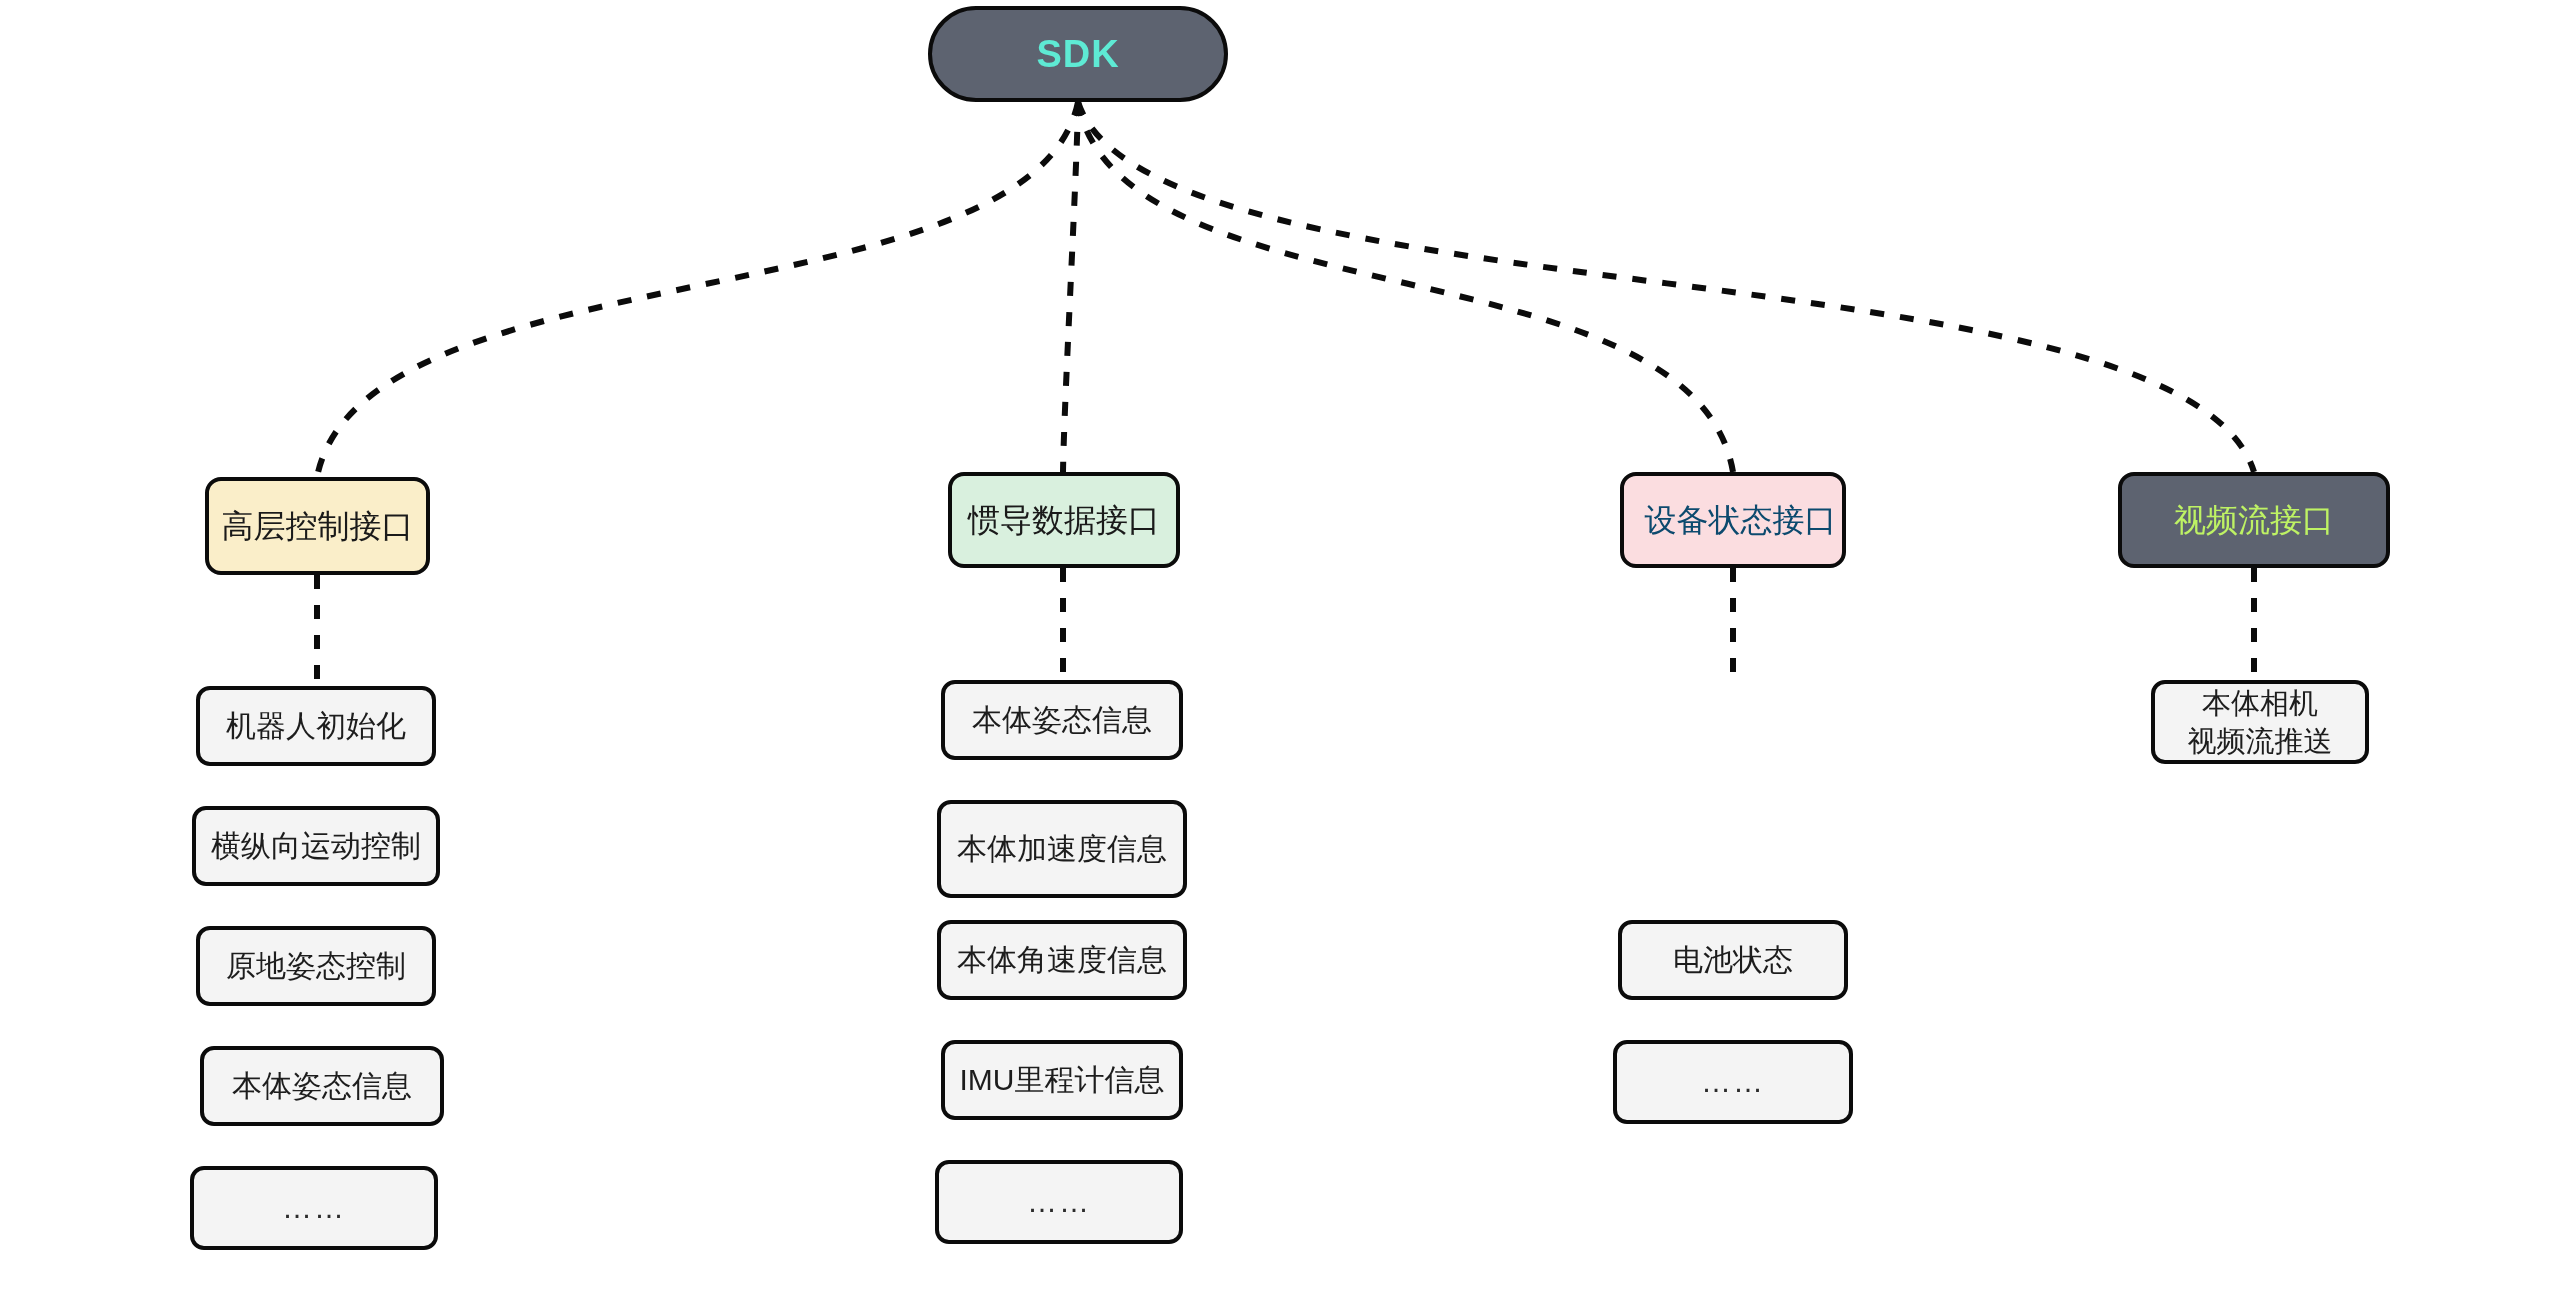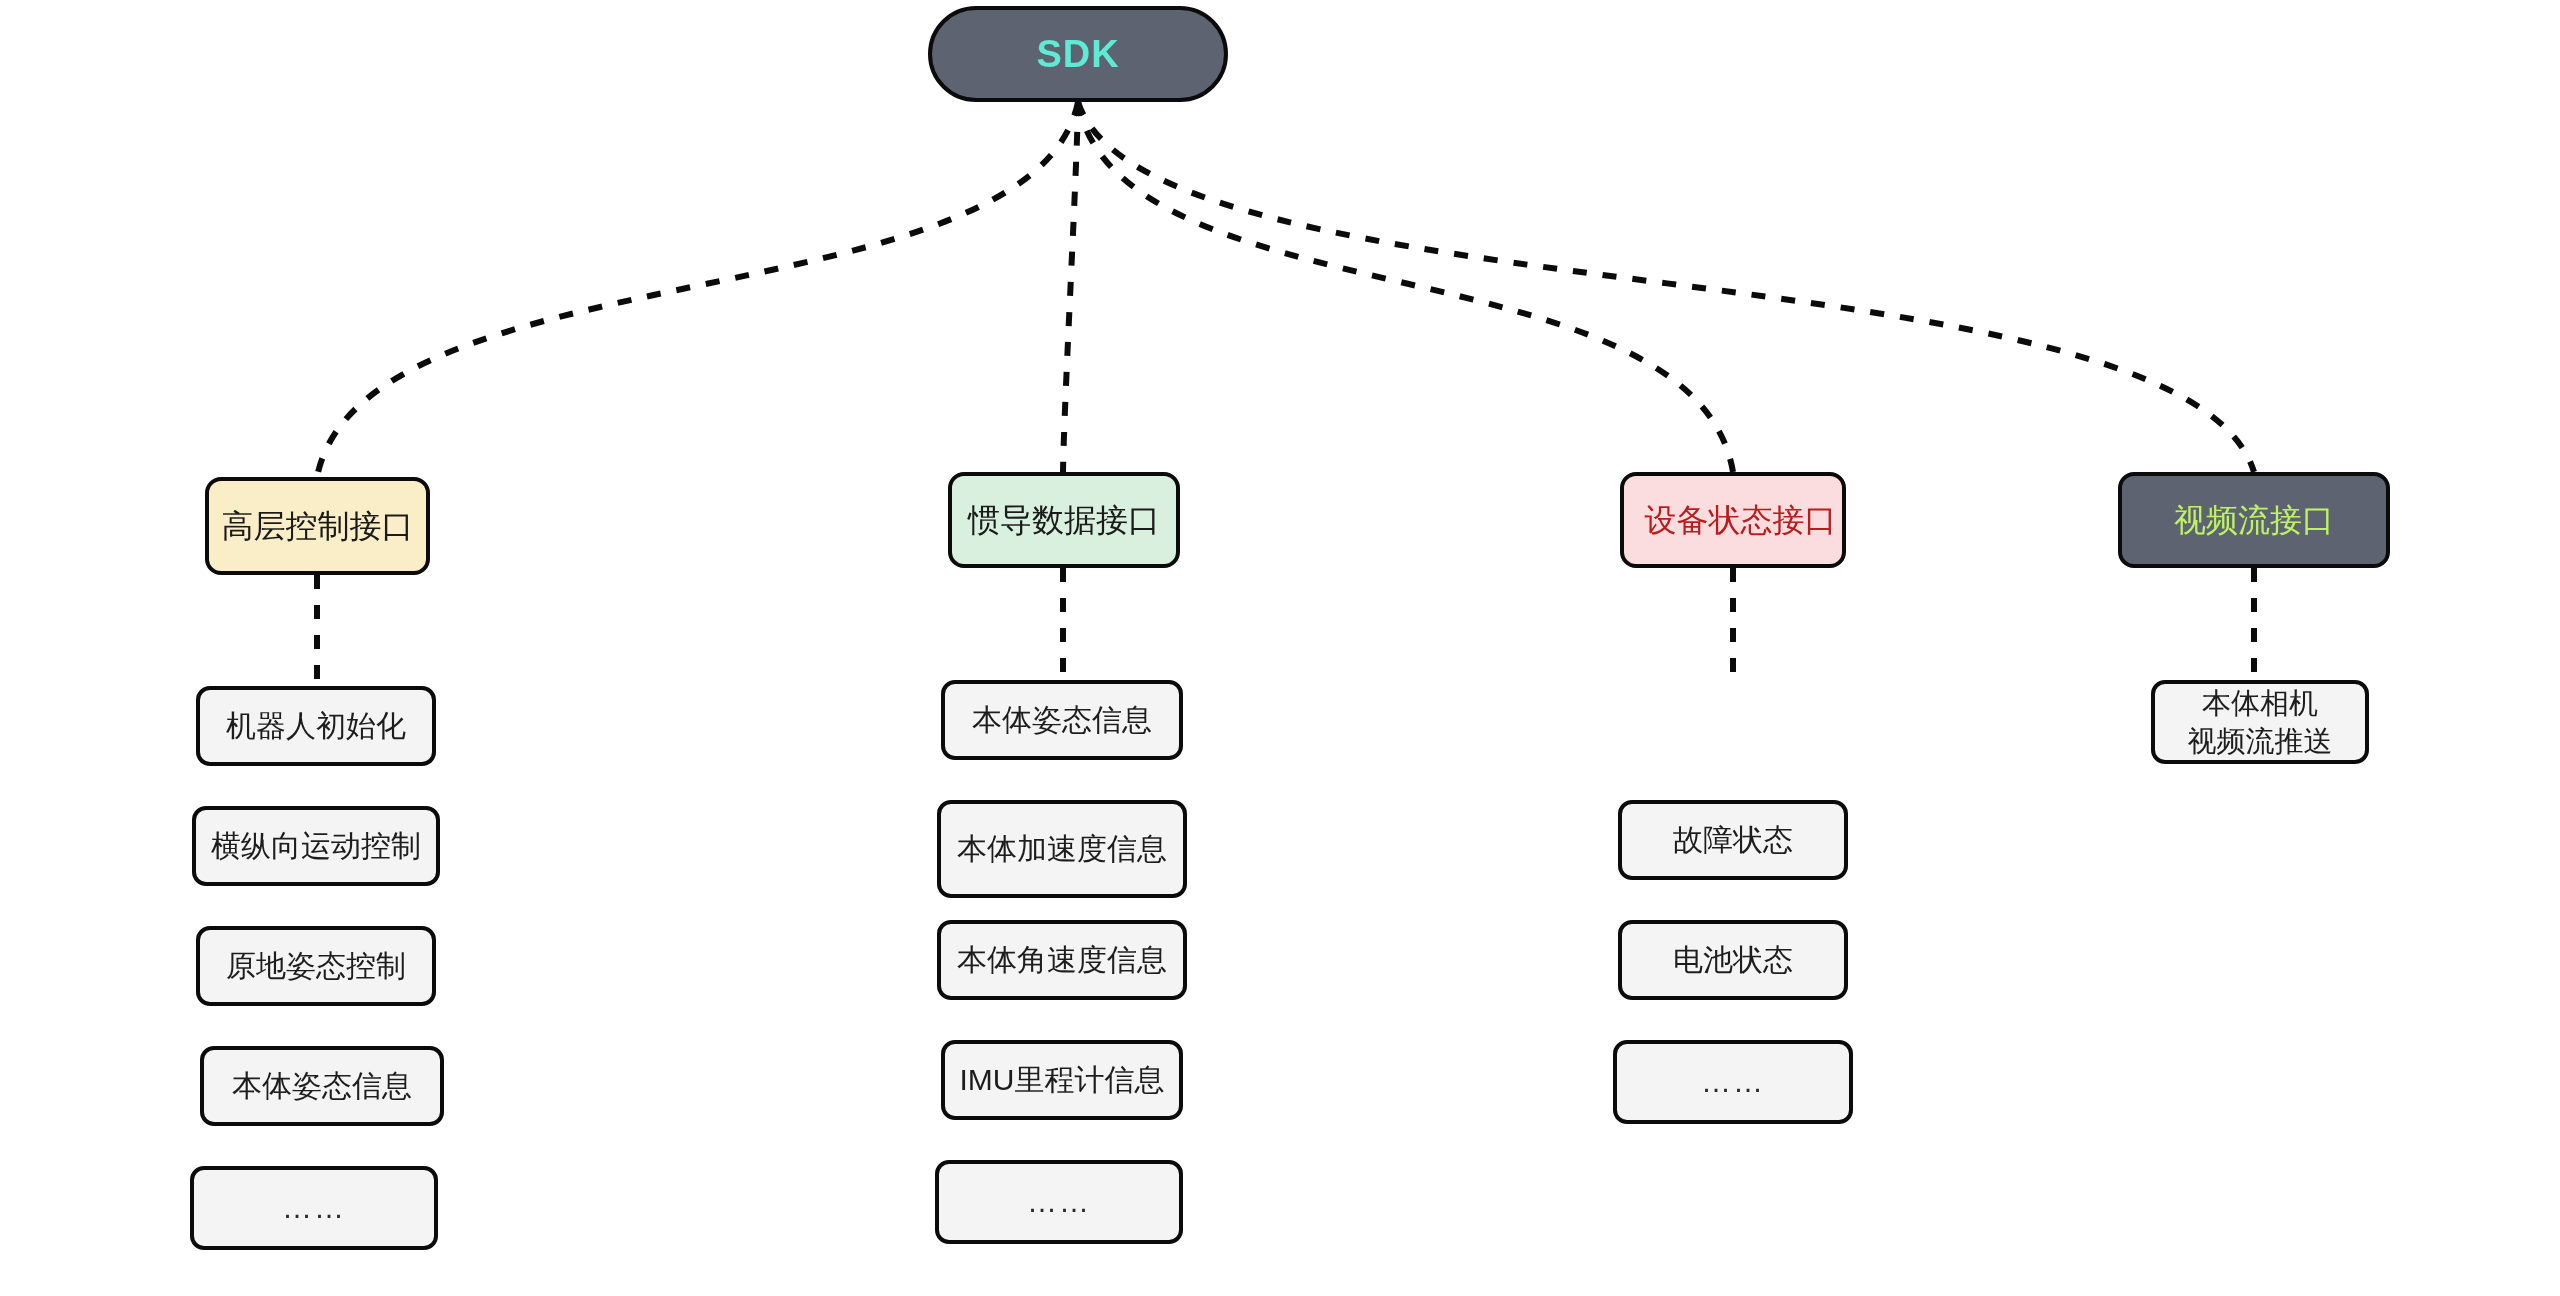--- a/index.html
+++ b/index.html
@@ -91,20 +91,19 @@
     <div class="node leaf-node" style="left: 192px; top: 806px; width: 248px; height: 80px;">横纵向运动控制</div>
     <div class="node leaf-node" style="left: 196px; top: 926px; width: 240px; height: 80px;">原地姿态控制</div>
     <div class="node leaf-node" style="left: 200px; top: 1046px; width: 244px; height: 80px;">本体姿态信息</div>
     <div class="node leaf-node leaf-ellipsis" style="left: 190px; top: 1166px; width: 248px; height: 84px;">……</div>
     <div class="node iface-node" style="left: 948px; top: 472px; width: 232px; height: 96px; background: rgb(217, 240, 222); color: rgb(26, 26, 26);">惯导数据接口</div>
     <div class="node leaf-node" style="left: 941px; top: 680px; width: 242px; height: 80px;">本体姿态信息</div>
     <div class="node leaf-node" style="left: 937px; top: 800px; width: 250px; height: 98px;">本体加速度信息</div>
     <div class="node leaf-node" style="left: 937px; top: 920px; width: 250px; height: 80px;">本体角速度信息</div>
     <div class="node leaf-node" style="left: 941px; top: 1040px; width: 242px; height: 80px;">IMU里程计信息</div>
     <div class="node leaf-node leaf-ellipsis" style="left: 935px; top: 1160px; width: 248px; height: 84px;">……</div>
-    <div class="node iface-node" style="left: 1620px; top: 472px; width: 226px; height: 96px; background: rgb(251, 221, 224); color: #b91c1c; padding-left: 15px;">设备状态接口</div>
-    <div class="node leaf-node" style="left: 1618px; top: 800px; width: 230px; height: 80px;">故障状态</div>
+    <div class="node iface-node" style="left: 1620px; top: 472px; width: 226px; height: 96px; background: rgb(251, 221, 224); color: #0c4a6e; padding-left: 15px;">设备状态接口</div>
     <div class="node leaf-node" style="left: 1618px; top: 920px; width: 230px; height: 80px;">电池状态</div>
     <div class="node leaf-node leaf-ellipsis" style="left: 1613px; top: 1040px; width: 240px; height: 84px;">……</div>
     <div class="node iface-node iface-dark" style="left: 2118px; top: 472px; width: 272px; height: 96px; background: rgb(93, 99, 112); color: #bef264;">视频流接口</div>
     <div class="node leaf-node leaf-two-line" style="left: 2145px; top: 680px; width: 218px; height: 84px;">本体相机
 视频流推送</div>
   </div>
 
 </body></html>

